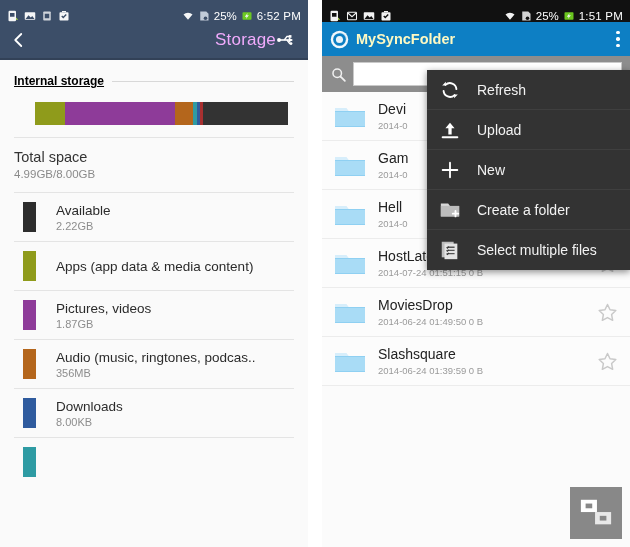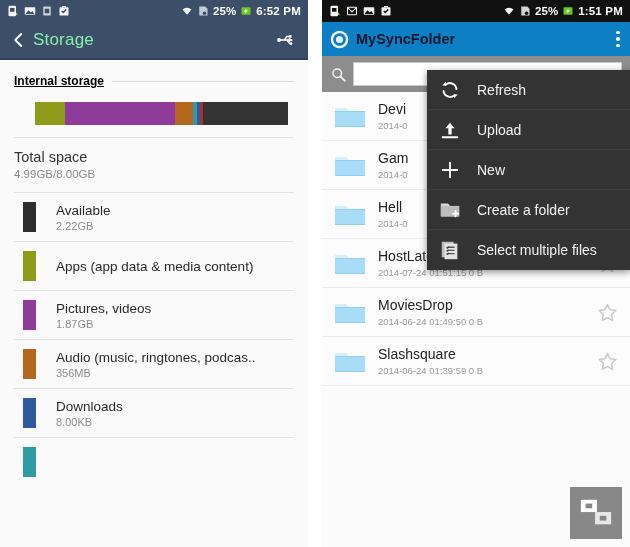--- a/index.html
+++ b/index.html
@@ -10,39 +10,39 @@
     overflow: hidden;
   }
   .screens { display: flex; width: 630px; height: 547px; background: #fff; }
   .panel { position: relative; overflow: hidden; background: #fafafa; }
   .panel-left  { width: 308px; height: 547px; }
   .gutter      { width: 14px;  height: 547px; background: #ffffff; }
   .panel-right { width: 308px; height: 547px; background: #fbfbfb; }
 
   
   .statusbar {
-    height: 22px; display: flex; align-items: center;
-    padding: 0 7px; color: #ffffff; font-size: 11px; font-weight: bold;
+    height: 22px; display: flex; align-items: flex-end;
+    padding: 0 7px; color: #ffffff; font-size: 11px; font-weight: normal;
   }
   .sb-left  { background: #3c4e68; }
   .sb-right { background: #111111; }
   .sb-icons { display: flex; align-items: center; gap: 5px; }
   .sb-spacer { flex: 1; }
   .sb-right-group { display: flex; align-items: center; gap: 4px; }
   .sb-ic { width: 12px; height: 12px; display: block; opacity: .95; }
   .sb-time { font-size: 11.5px; letter-spacing: .2px; }
   .sb-pct { font-size: 11.5px; }
 
   
   .storage-header {
     height: 38px; background: #3c4e68; display: flex; align-items: center;
     padding: 0 10px; border-bottom: 2px solid #324157;
   }
   .back-chevron { width: 18px; height: 18px; margin-right: 5px; flex: 0 0 auto; }
-  .storage-title { color: #86efac; font-size: 17px; font-weight: 400; flex: 1; letter-spacing: .2px; }
+  .storage-title { color: #f0abfc; font-size: 17px; font-weight: 400; flex: 1; letter-spacing: .2px; text-align: right; }
   .usb-icon { width: 22px; height: 16px; }
 
   .section-title-row { display: flex; align-items: center; padding: 14px 14px 8px 14px; }
   .section-title { font-size: 12px; font-weight: bold; color: #000000; white-space: nowrap; text-decoration: underline; }
   .section-rule { flex: 1; height: 1px; background: #d8d8d8; margin-left: 8px; }
 
   .bar-wrap { padding: 6px 20px 12px 35px; }
   .usage-bar { display: flex; height: 23px; width: 100%; }
   .usage-seg { height: 100%; }
 
@@ -58,21 +58,21 @@
   .cat-texts { min-width: 0; }
   .cat-name { font-size: 13.5px; color: #2b2b2b; white-space: nowrap; overflow: hidden; text-overflow: clip; }
   .cat-size { font-size: 11px; color: #8d8d8d; margin-top: 2px; }
 
   
   .app-header {
     height: 34px; background: #0d7fc4; display: flex; align-items: center;
     padding: 0 8px; position: relative;
   }
   .app-logo { width: 19px; height: 19px; margin-right: 7px; flex: 0 0 auto; }
-  .app-title { color: #0f172a; font-size: 14.5px; font-weight: bold; flex: 1; }
+  .app-title { color: #fef9c3; font-size: 14.5px; font-weight: bold; flex: 1; }
   .overflow-dots { width: 4px; display: flex; flex-direction: column; gap: 3px; padding-right: 6px; }
   .overflow-dots span { width: 3.5px; height: 3.5px; background: #fff; border-radius: 50%; }
 
   .search-bar { height: 36px; background: #8d8d8d; display: flex; align-items: center; padding: 0 8px; }
   .search-icon { width: 17px; height: 17px; margin-right: 6px; flex: 0 0 auto; }
   .search-input {
     flex: 1; height: 24px; background: #fff; border: 1px solid #c9c9c9;
     font-size: 12px; padding: 0 5px; font-family: "Liberation Sans", sans-serif; color: #222;
   }
 

